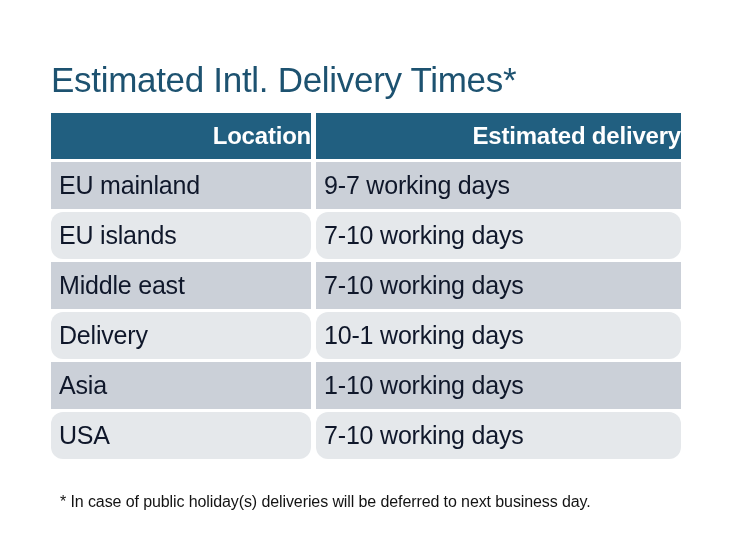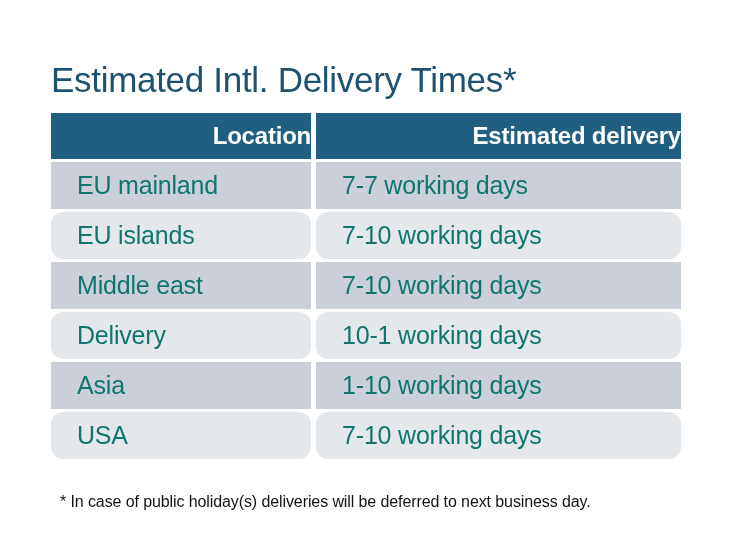--- a/index.html
+++ b/index.html
@@ -57,23 +57,23 @@
     text-align: right;
     padding: 11px 0 11px 14px;
     letter-spacing: -0.2px;
     white-space: nowrap;
   }
 
   .delivery-table td {
     font-size: 25px;
     line-height: 25px;
     font-weight: 400;
-    color: #0f766e;
+    color: #0f172a;
     text-align: left;
-    padding: 11px 0 11px 26px;
+    padding: 11px 0 11px 8px;
     letter-spacing: -0.2px;
     white-space: nowrap;
   }
 
   .delivery-table tbody tr.row-odd td  { background: #cbd0d8; }
   .delivery-table tbody tr.row-even td { background: #e5e8eb; border-radius: 12px; }
 
   .footnote {
     position: absolute;
     left: 60px;
@@ -100,21 +100,21 @@
     </colgroup>
     <thead>
       <tr>
         <th>Location</th>
         <th>Estimated delivery</th>
       </tr>
     </thead>
     <tbody>
       <tr class="row-odd">
         <td>EU mainland</td>
-        <td>7-7 working days</td>
+        <td>9-7 working days</td>
       </tr>
       <tr class="row-even">
         <td>EU islands</td>
         <td>7-10 working days</td>
       </tr>
       <tr class="row-odd">
         <td>Middle east</td>
         <td>7-10 working days</td>
       </tr>
       <tr class="row-even">

